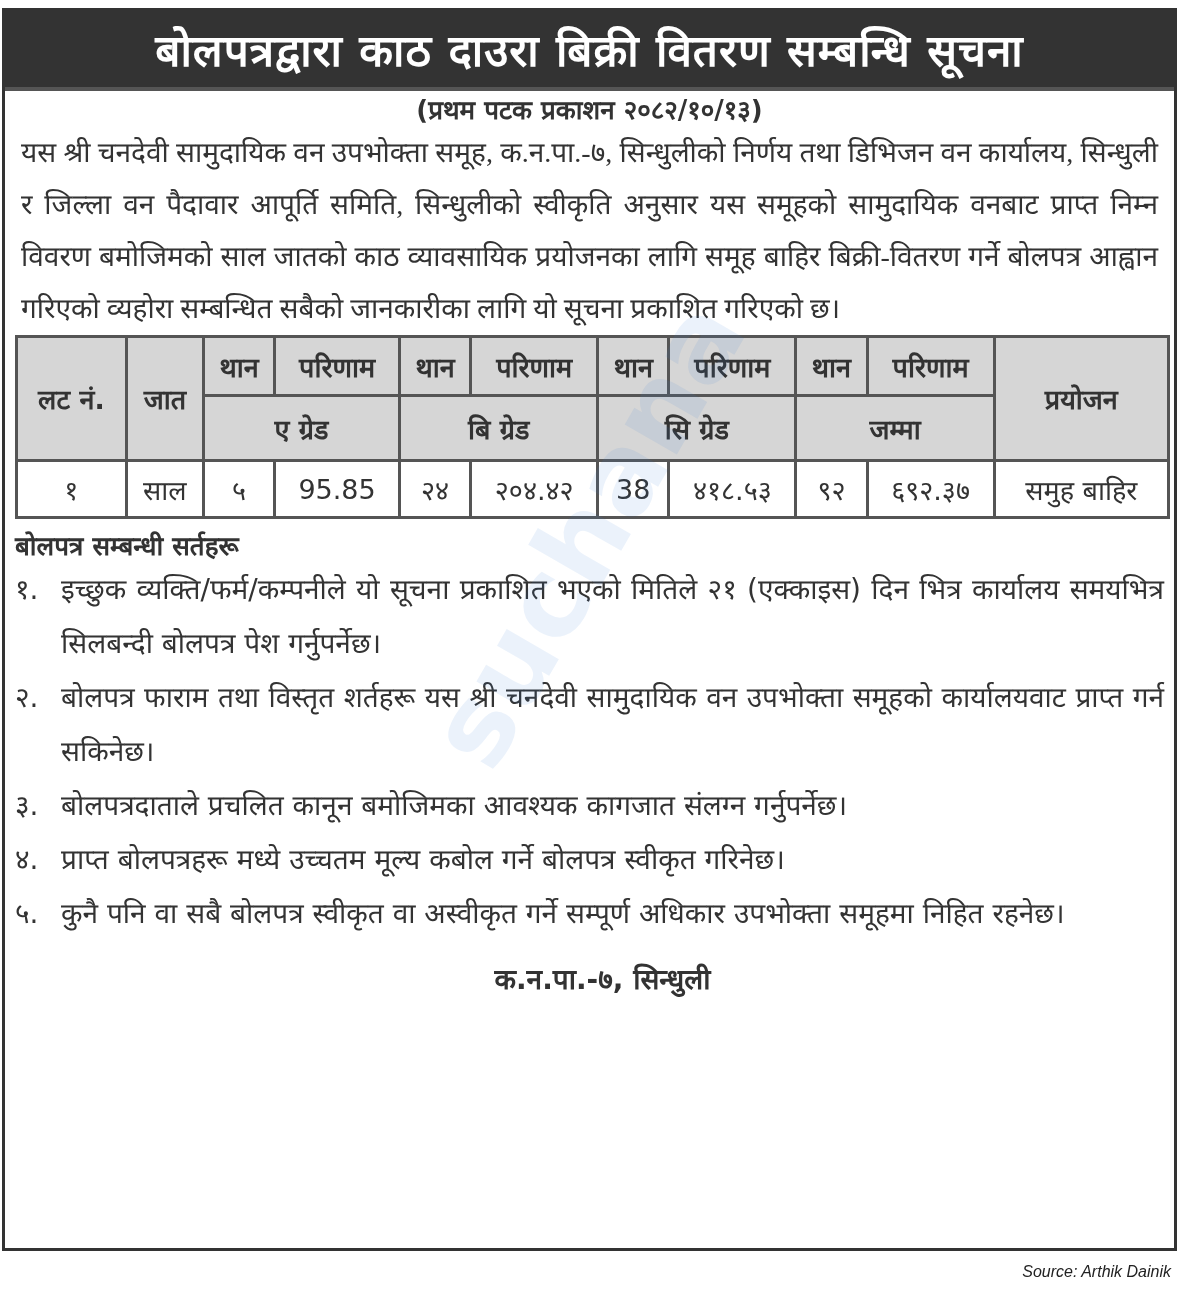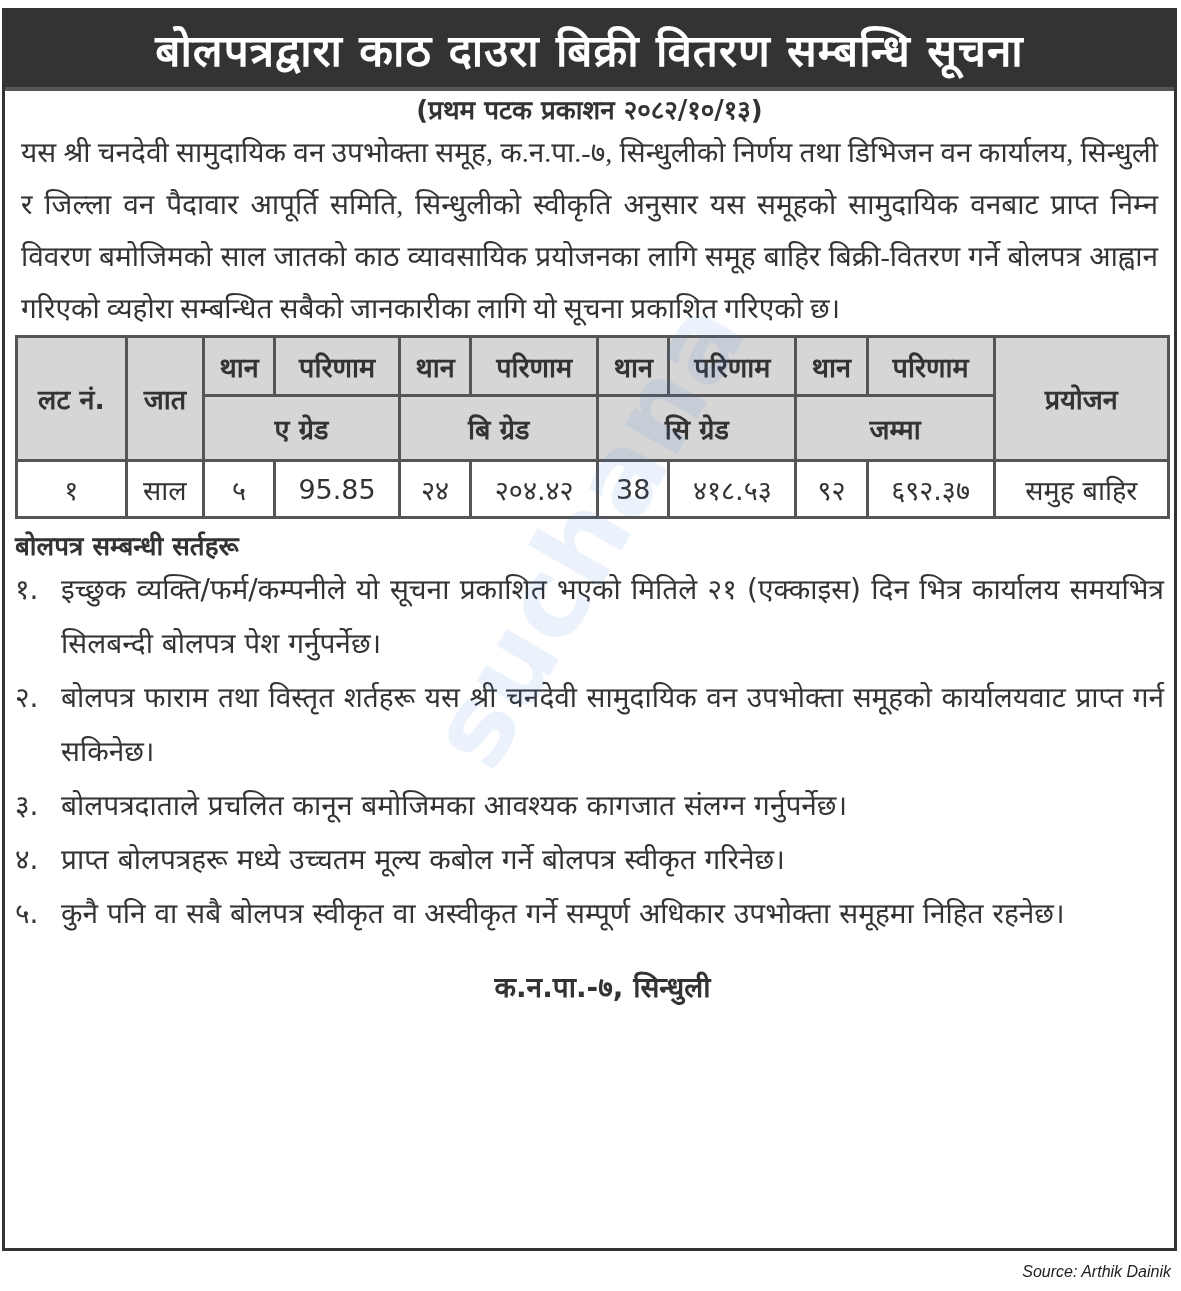--- a/index.html
+++ b/index.html
@@ -19,21 +19,21 @@
   table.lots .h1 th { height: 56px; }
   table.lots .h2 th { height: 62px; text-align: center; }
   table.lots td { height: 54px; background: #fff; }
   .terms-head { font-size: 26px; font-weight: bold; padding: 8px 10px 0; color: #333; }
   .terms { list-style: none; margin: 0; padding: 0 10px; font-size: 28px; line-height: 54px; color: #333; }
   .terms li { display: flex; }
   .terms .num { width: 46px; flex-shrink: 0; }
   .terms .txt { flex: 1; text-align: justify; }
   .sign { text-align: center; margin-top: 14px; }
   .sign .org { font-size: 36px; font-weight: bold; color: #333; }
-  .sign .addr { font-size: 28px; font-weight: bold; margin-top: 26px; color: #333; padding-left: 26px; }
+  .sign .addr { font-size: 28px; font-weight: bold; margin-top: 18px; color: #333; padding-left: 26px; }
   .source { position: absolute; right: 10px; bottom: 10px; font-size: 16px; font-style: italic;
             font-family: "Liberation Sans", sans-serif; color: #222; }
   .watermark { position: absolute; left: 330px; top: 470px; font-size: 110px; font-weight: bold;
                color: rgba(60,130,220,0.10); transform: rotate(-60deg); font-family: "DejaVu Sans", sans-serif;
                pointer-events: none; }
 </style>
 </head>
 <body>
 
 <div class="frame">

